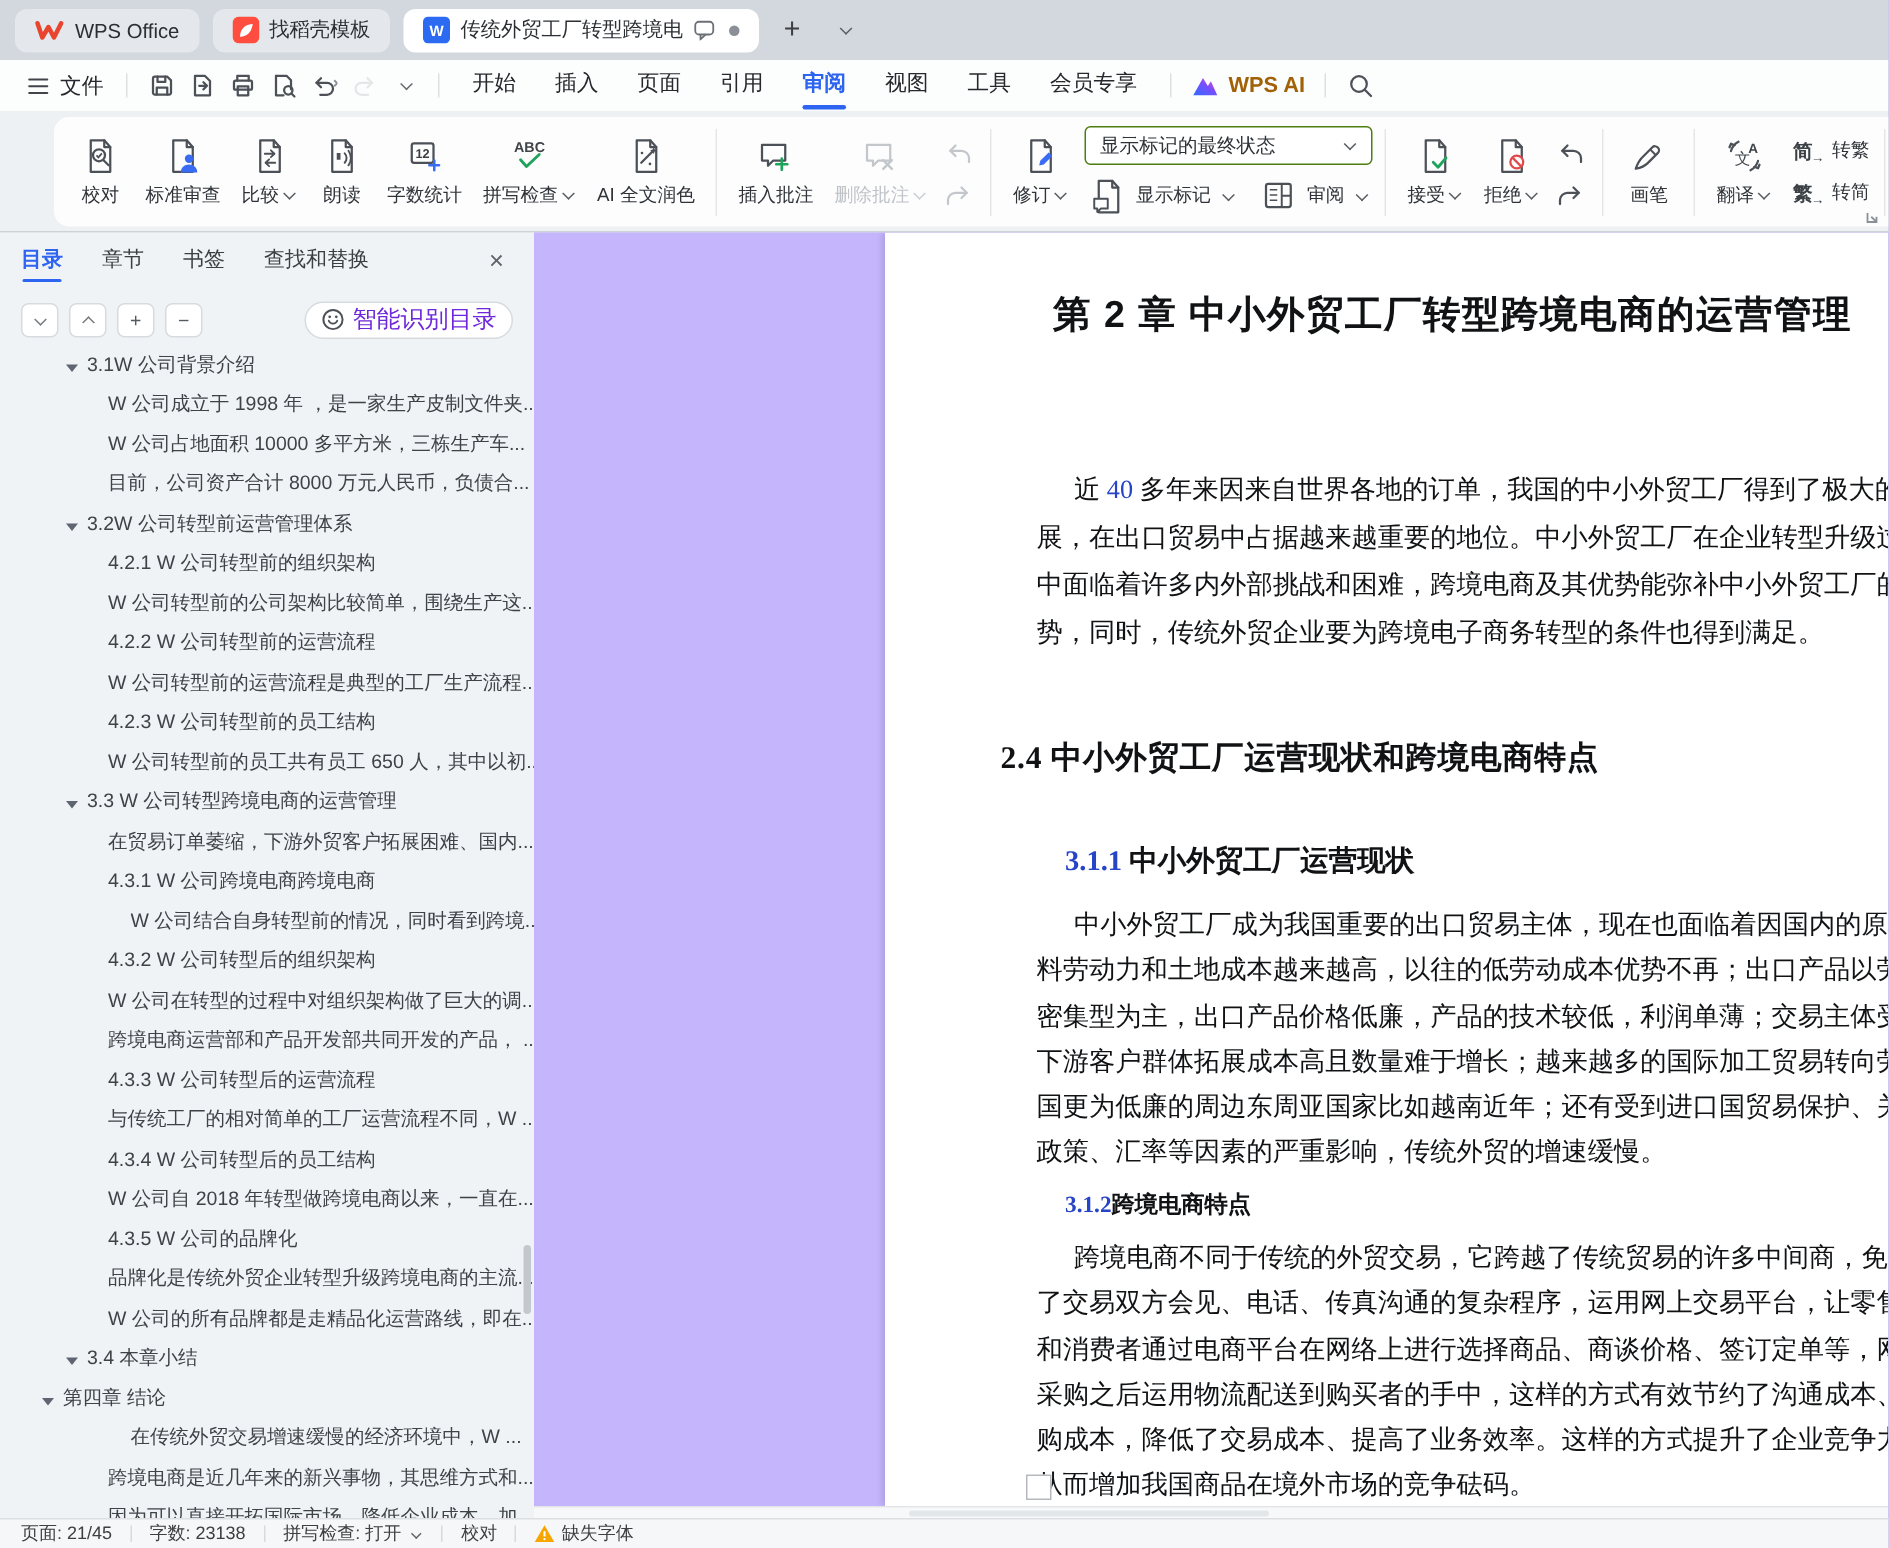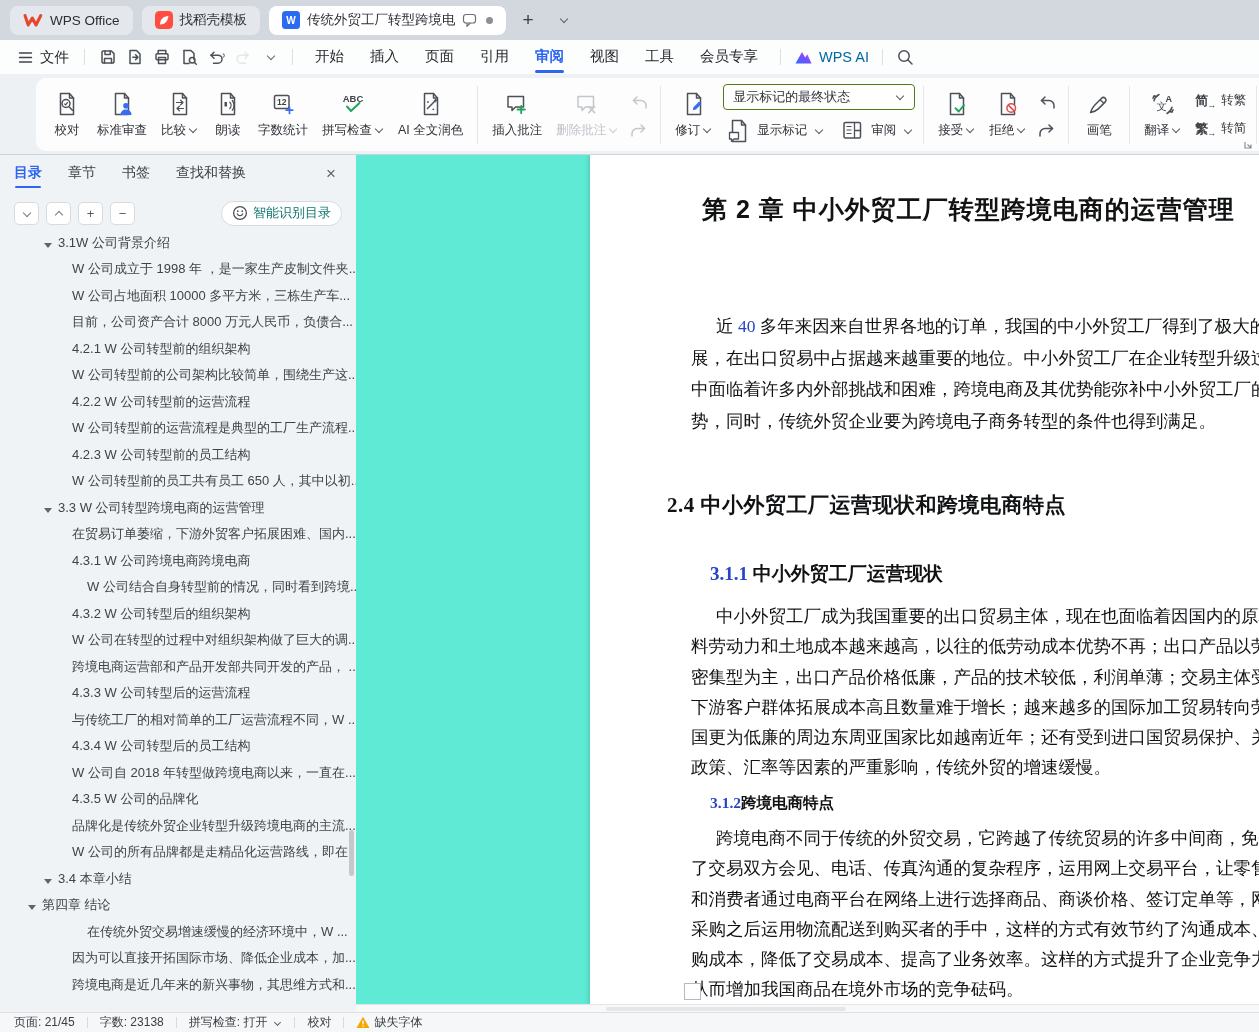--- a/index.html
+++ b/index.html
@@ -19,21 +19,21 @@
 
 .menubar{height:34px;background:#fcfdfd;display:flex;align-items:center;padding:0 12px;flex:none}
 .mfile{display:flex;align-items:center;gap:7px;font-size:14.5px;padding:0 6px;color:#25282c}
 .vdiv{width:1px;height:16px;background:#dde0e3;margin:0 9px}
 .qbtn{width:27px;height:26px;display:flex;align-items:center;justify-content:center;border-radius:5px;color:#41454a}
 .qbtn.dis{opacity:.35}
 .menus{display:flex;align-items:center}
 .menu-item{padding:0 13px;font-size:14.5px;height:34px;line-height:33px;position:relative;color:#25282c;cursor:default}
 .menu-item.active{color:#2d64f0;font-weight:700}
 .menu-item.active::after{content:"";position:absolute;left:13px;right:13px;bottom:1px;height:3px;border-radius:2px;background:#2d64f0}
-.wpsai{display:flex;align-items:center;gap:6px;font-size:14.5px;font-weight:400;color:#0369a1;padding:0 4px}
+.wpsai{display:flex;align-items:center;gap:6px;font-size:14.5px;font-weight:700;color:#a16207;padding:0 4px}
 
 .ribbon{height:81px;background:#eef1f3;padding:4px 0 3px 36px;border-bottom:1px solid #cdd2d6;flex:none}
 .ribbon-card{background:#fdfdfe;height:100%;border-radius:10px 0 0 10px;display:flex;align-items:center;padding:4px 8px;overflow:hidden}
 .rgroup{display:flex;align-items:center;position:relative;flex:none}
 .rdiv{width:1px;height:58px;background:#e4e7ea;margin:0 7px;flex:none}
 .rbtn{display:flex;flex-direction:column;align-items:center;justify-content:center;gap:3px;padding:3px 7px;border-radius:6px;min-width:46px;height:62px;font-size:12.5px;color:#2f3338;white-space:nowrap;cursor:default}
 .rbtn .ric{height:28px;display:flex;align-items:flex-start}
 .rbtn.disabled{color:#bfc3c8}
 .rlabel{display:flex;align-items:center}
 .navcol{display:flex;flex-direction:column;gap:6px;margin:0 2px;padding-top:2px}
@@ -50,33 +50,33 @@
 .sidebar{width:356px;background:#f0f3f6;flex:none;display:flex;flex-direction:column;position:relative}
 .side-tabs{height:37px;display:flex;align-items:center;padding:0 14px;gap:0;flex:none}
 .stab{font-size:14px;color:#3c4043;margin-right:26px;position:relative;height:37px;line-height:35px;cursor:default}
 .stab.active{color:#2d64f0;font-weight:700}
 .stab.active::after{content:"";position:absolute;left:1px;right:1px;bottom:4px;height:2.5px;border-radius:2px;background:#2d64f0}
 .sclose{margin-left:auto;font-size:17px;color:#5f6368;width:22px;text-align:center}
 .side-tools{height:42px;display:flex;align-items:center;padding:0 14px;gap:7px;flex:none}
 .tool-btn{width:25px;height:23px;background:#fff;border:1px solid #d7dbdf;border-radius:5px;display:flex;align-items:center;justify-content:center;color:#555a60;font-size:13px}
 .tool-btn .chev{margin:0 0 0 0}
 .tool-btn .chev.up{transform:rotate(-135deg);margin-top:3px}
-.smart-btn{margin-left:auto;height:25px;background:#fff;border:1px solid #d7dbdf;border-radius:13px;display:flex;align-items:center;gap:5px;padding:0 10px;font-size:13px;color:#0f766e}
+.smart-btn{margin-left:auto;height:25px;background:#fff;border:1px solid #d7dbdf;border-radius:13px;display:flex;align-items:center;gap:5px;padding:0 10px;font-size:16px;color:#6d28d9}
 .outline{flex:1;overflow:hidden;padding-top:2px}
 .node{height:26.5px;display:flex;align-items:flex-end;font-size:13px;color:#3e4347;white-space:nowrap;overflow:hidden;cursor:default}
 .node.clip{margin-top:-11px}
 .node .tri{width:0;height:0;border:4px solid transparent;border-top:5px solid #5f6570;margin-right:6px;margin-top:4px;flex:none}
 .node.lvl0{padding-left:28px}
 .node.lvl1{padding-left:44px}
 .node.lvl2{padding-left:72px}
 .node.lvl3{padding-left:87px}
 .ntext{overflow:hidden}
 .side-scroll{position:absolute;right:2px;top:675px;width:5px;height:46px;border-radius:3px;background:#c3c8cd}
 
-.docarea{flex:1;background:#5eead4;position:relative;overflow:hidden}
+.docarea{flex:1;background:#c4b5fd;position:relative;overflow:hidden}
 .page{position:absolute;left:234px;top:0;bottom:8px;width:669px;background:#fff;box-shadow:-2px 0 4px rgba(0,0,0,.12);overflow:hidden;font-family:"Liberation Serif",serif;color:#101214}
 .doc-title{position:absolute;top:38px;left:112px;font-size:25px;font-weight:700;white-space:nowrap;font-family:"Liberation Sans",sans-serif;letter-spacing:1px}
 .para{position:absolute;left:101px;right:0;font-size:17.5px;line-height:31.5px;white-space:nowrap}
 .para .line{overflow:hidden}
 .para .line.first{padding-left:25px}
 .p1{top:156px}
 .p2{top:446px;line-height:30.3px}
 .p3{top:668px;line-height:30.3px}
 .doc-h2{position:absolute;top:336px;left:77px;font-size:21px;font-weight:700;white-space:nowrap;letter-spacing:.5px}
 .doc-h3{position:absolute;top:406px;left:120px;font-size:19px;white-space:nowrap}
@@ -534,20 +534,24 @@
           </div>
           <div class="node lvl2">
             <span class="ntext">W 公司成立于 1998 年 ，是一家生产皮制文件夹...</span>
           </div>
           <div class="node lvl2">
             <span class="ntext">W 公司占地面积 10000 多平方米，三栋生产车...</span>
           </div>
           <div class="node lvl2">
             <span class="ntext">目前，公司资产合计 8000 万元人民币，负债合...</span>
           </div>
+          <div class="node lvl1">
+            <span class="tri"></span>
+            <span class="ntext">3.2W 公司转型前运营管理体系</span>
+          </div>
           <div class="node lvl2">
             <span class="ntext">4.2.1 W 公司转型前的组织架构</span>
           </div>
           <div class="node lvl2">
             <span class="ntext">W 公司转型前的公司架构比较简单，围绕生产这...</span>
           </div>
           <div class="node lvl2">
             <span class="ntext">4.2.2 W 公司转型前的运营流程</span>
           </div>
           <div class="node lvl2">
@@ -607,24 +611,24 @@
             <span class="ntext">3.4 本章小结</span>
           </div>
           <div class="node lvl0">
             <span class="tri"></span>
             <span class="ntext">第四章 结论</span>
           </div>
           <div class="node lvl3">
             <span class="ntext">在传统外贸交易增速缓慢的经济环境中，W ...</span>
           </div>
           <div class="node lvl2">
+            <span class="ntext">跨境电商是近几年来的新兴事物，其思维方式和...</span>
+          </div>
+          <div class="node lvl2">
             <span class="ntext">因为可以直接开拓国际市场、降低企业成本，加...</span>
-          </div>
-          <div class="node lvl2">
-            <span class="ntext">跨境电商是近几年来的新兴事物，其思维方式和...</span>
           </div>
         </div>
       <div class="side-scroll"></div>
     </aside>
 
     <div class="docarea">
       <div class="page">
         <h1 class="doc-title">第 2 章 中小外贸工厂转型跨境电商的运营管理</h1>
         <div class="para p1">
             <div class="line first">近 <span class="num">40</span> 多年来因来自世界各地的订单，我国的中小外贸工厂得到了极大的发</div>

